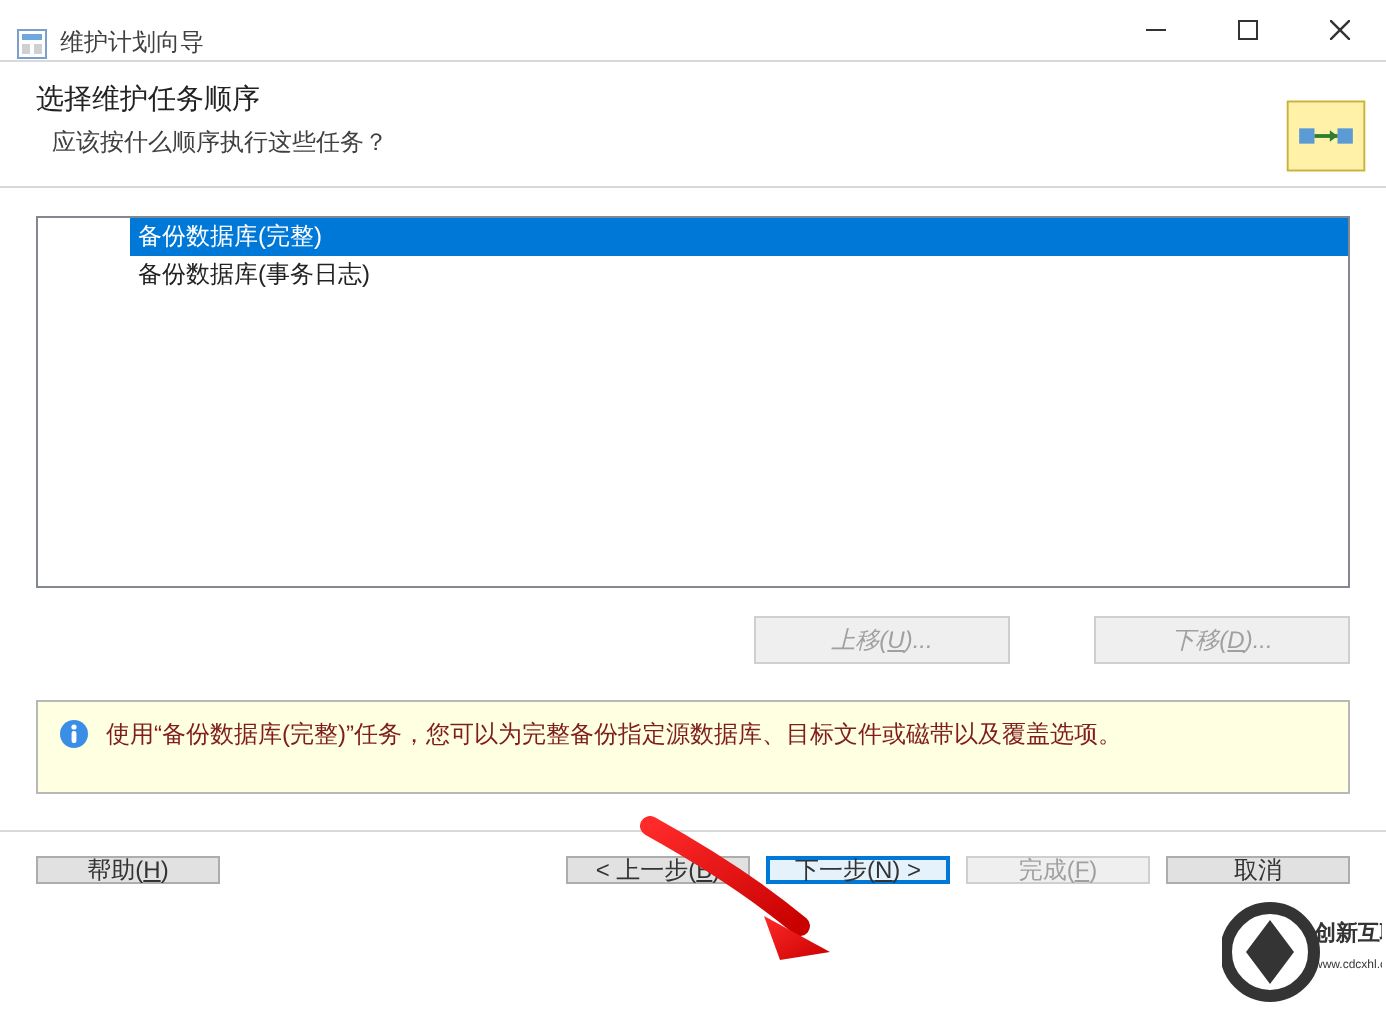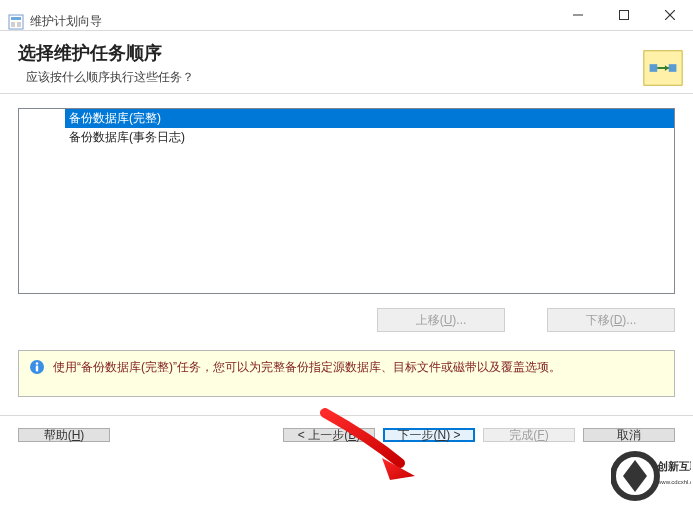--- a/index.html
+++ b/index.html
@@ -5,31 +5,31 @@
   * { box-sizing: border-box; font-family: "Microsoft YaHei", "SimSun", sans-serif; }
   html, body { margin: 0; padding: 0; }
   body { width: 693px; height: 512px; background: #fff; position: relative; overflow: hidden; }
 
   .titlebar { height: 30px; display: flex; align-items: flex-end; padding: 0 0 0 8px; font-size: 12px; color: #404040; }
   .titlebar .app-icon { width: 16px; height: 16px; margin-right: 6px; display:flex; align-items:center; justify-content:center;}
   .titlebar .spacer { flex: 1; }
   .win-btn { width: 46px; height: 30px; display: flex; align-items: center; justify-content: center; color: #333; }
 
   .header { border-top: 1px solid #d9d9d9; border-bottom: 1px solid #d9d9d9; padding: 10px 14px 10px 18px; position: relative; height: 64px; }
-  .header .title { font-size: 18px; font-weight: bold; color: #222; }
+  .header .title { font-size: 14px; font-weight: normal; color: #222; }
   .header .subtitle { font-size: 12px; color: #404040; margin: 4px 0 0 8px; }
   .header .decor { position: absolute; right: 6px; top: 14px; width: 48px; height: 46px; }
 
   .content { padding: 14px 18px 0 18px; }
   .lbl { font-size: 12px; color: #222; margin-bottom: 6px; }
   .listbox { width: 100%; height: 186px; border: 1px solid #828790; background: #fff; font-size: 12px; overflow: auto; }
   .listbox .item { padding: 1px 4px; color: #222; white-space: nowrap; margin-left: 46px; }
   .listbox .item.selected { background: #0078d7; color: #fff; }
 
-  .move-row { display: flex; justify-content: flex-end; gap: 42px; padding: 14px 0 0 0; }
+  .move-row { display: flex; justify-content: flex-end; gap: 42px; padding: 14px 0 0 0; font-style: italic; }
   .btn { font-size: 12px; height: 24px; display: inline-flex; align-items: center; justify-content: center; background: #e1e1e1; border: 1px solid #adadad; color: #333; padding: 0 10px; min-width: 80px; }
   .btn.disabled { color: #a0a0a0; border-color: #cfcfcf; background: #efefef; }
   .btn.wide { min-width: 128px; }
 
   .infobox { margin: 18px 18px 0 18px; border: 1px solid #b8b8b8; background: #ffffe1; padding: 8px 10px 20px 10px; display: flex; align-items: flex-start; gap: 8px; font-size: 12px; color: #7f1d1d; }
   .info-icon { width: 16px; height: 16px; flex: 0 0 auto; }
 
   .footer-sep { border-top: 1px solid #d9d9d9; margin: 18px 0 0 0; }
   .footer { display: flex; align-items: center; padding: 12px 18px; gap: 8px; }
   .footer .gap { flex: 1; }

